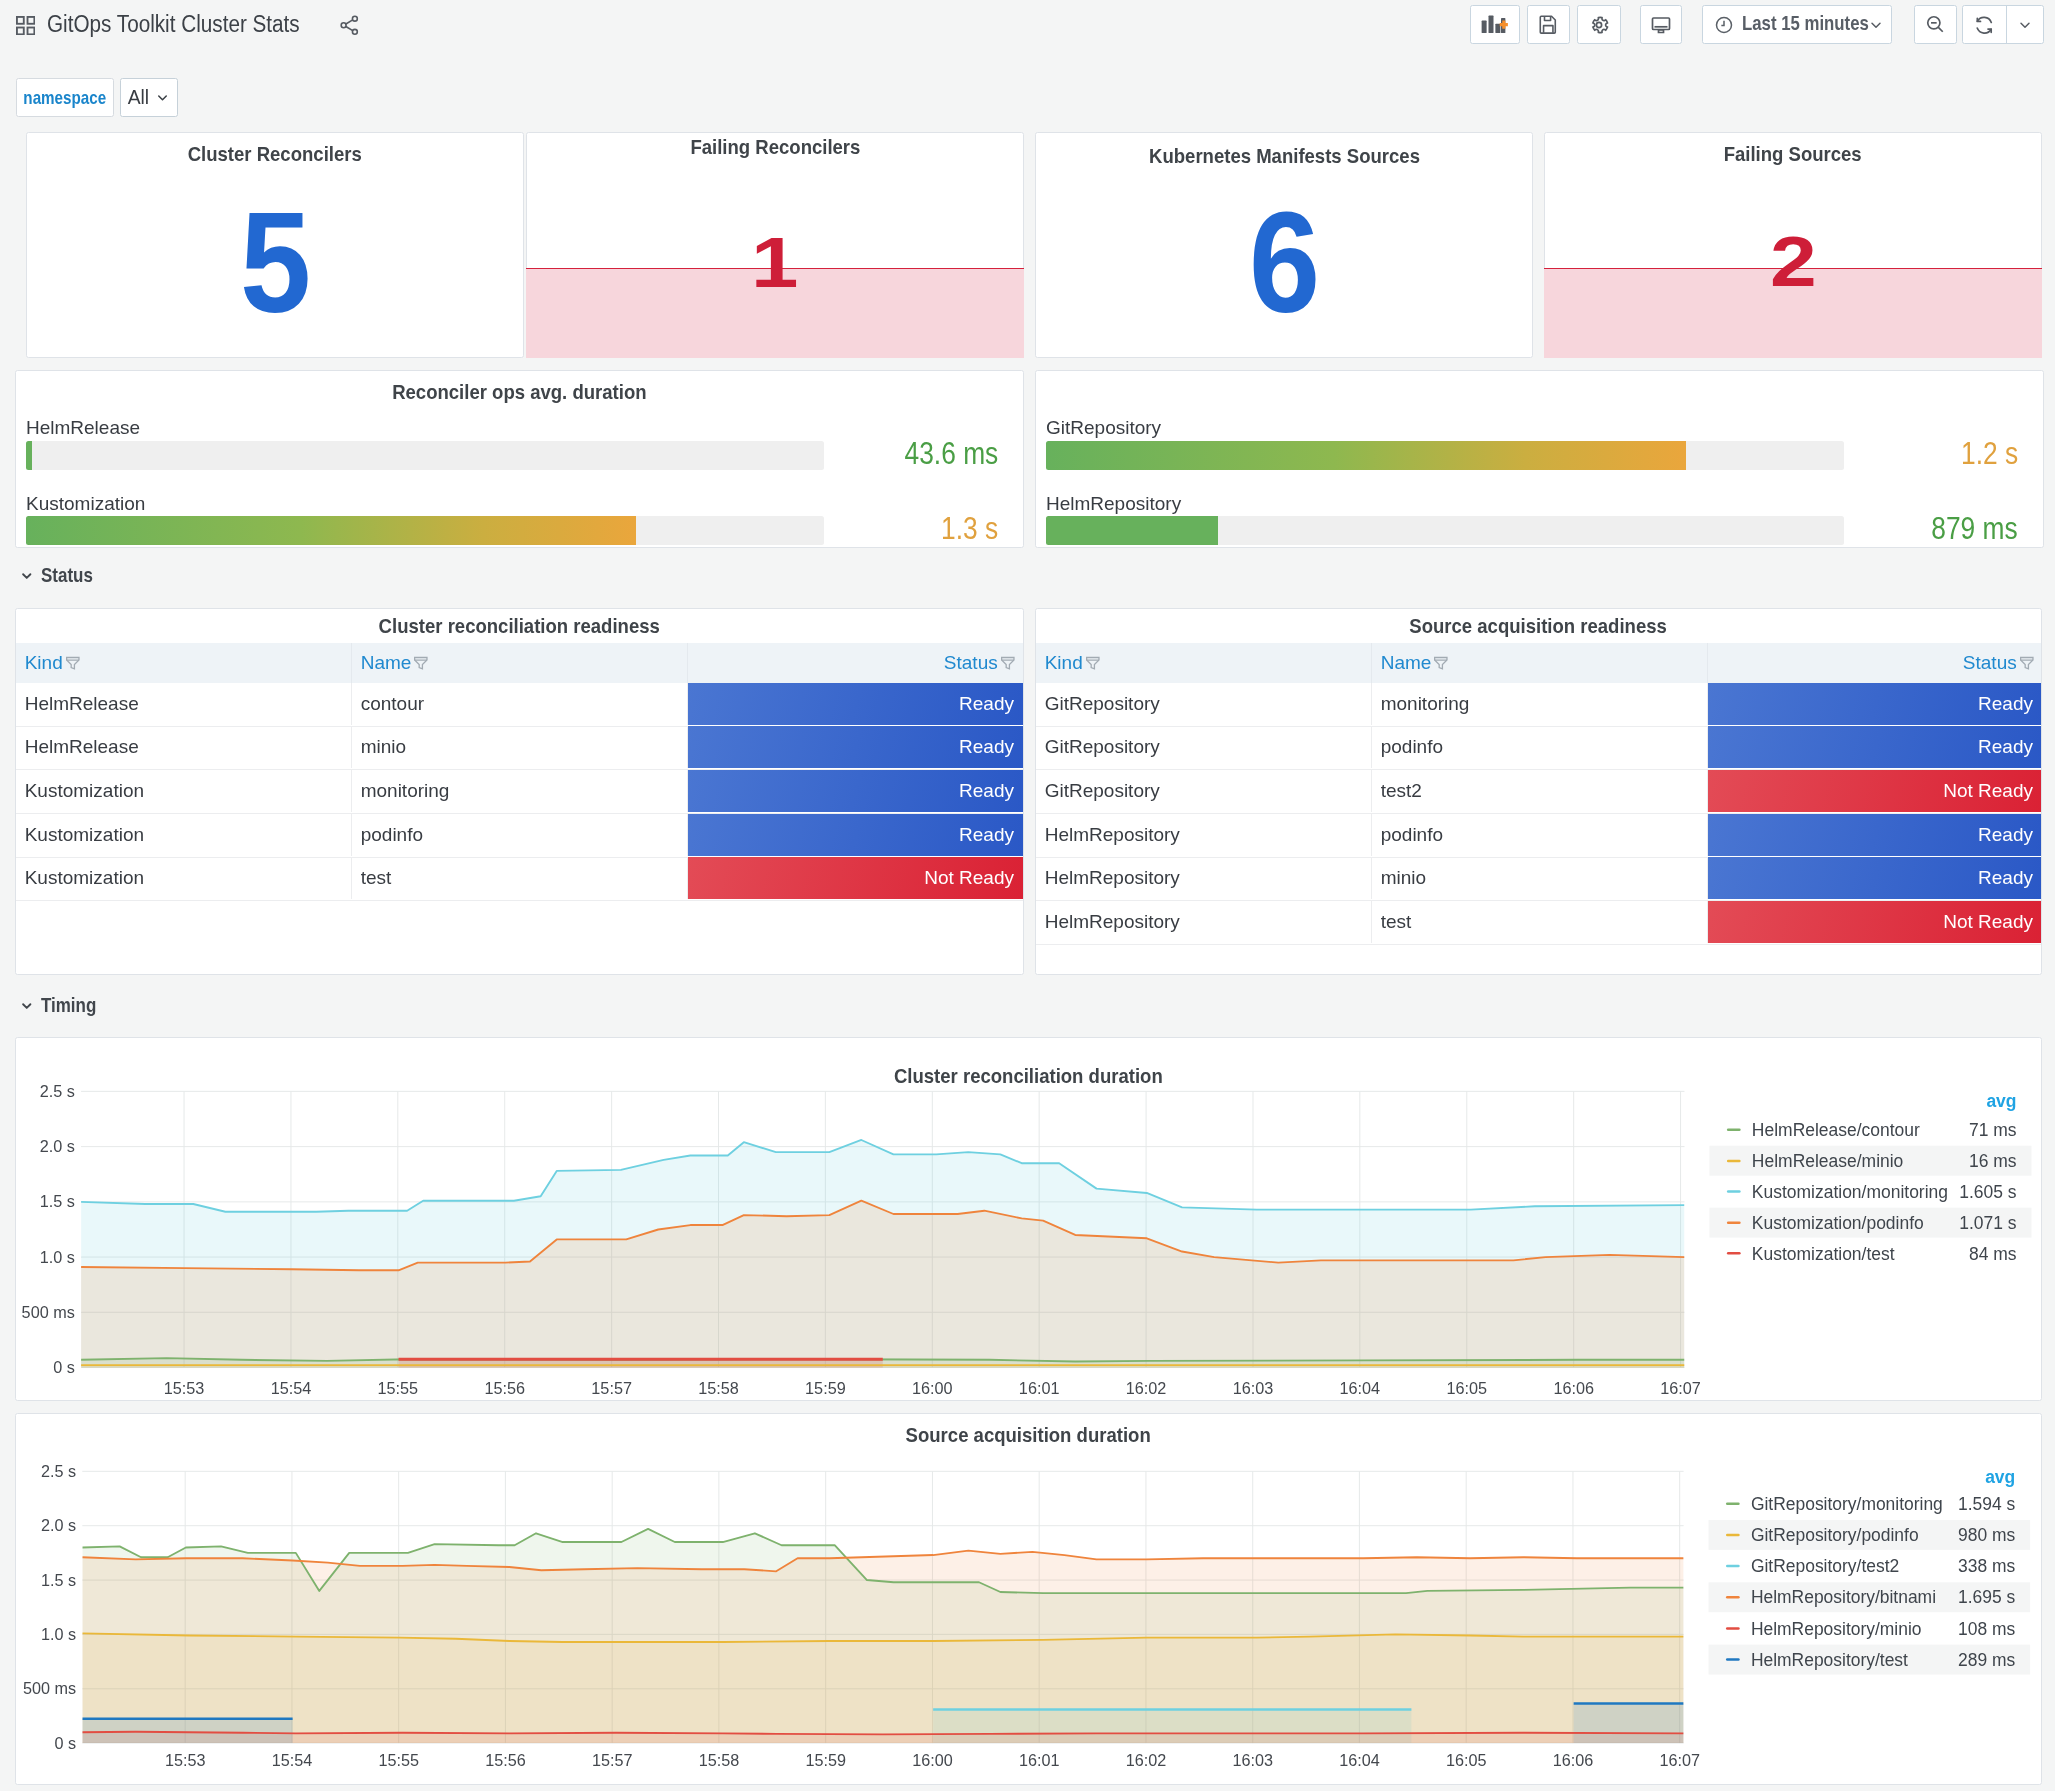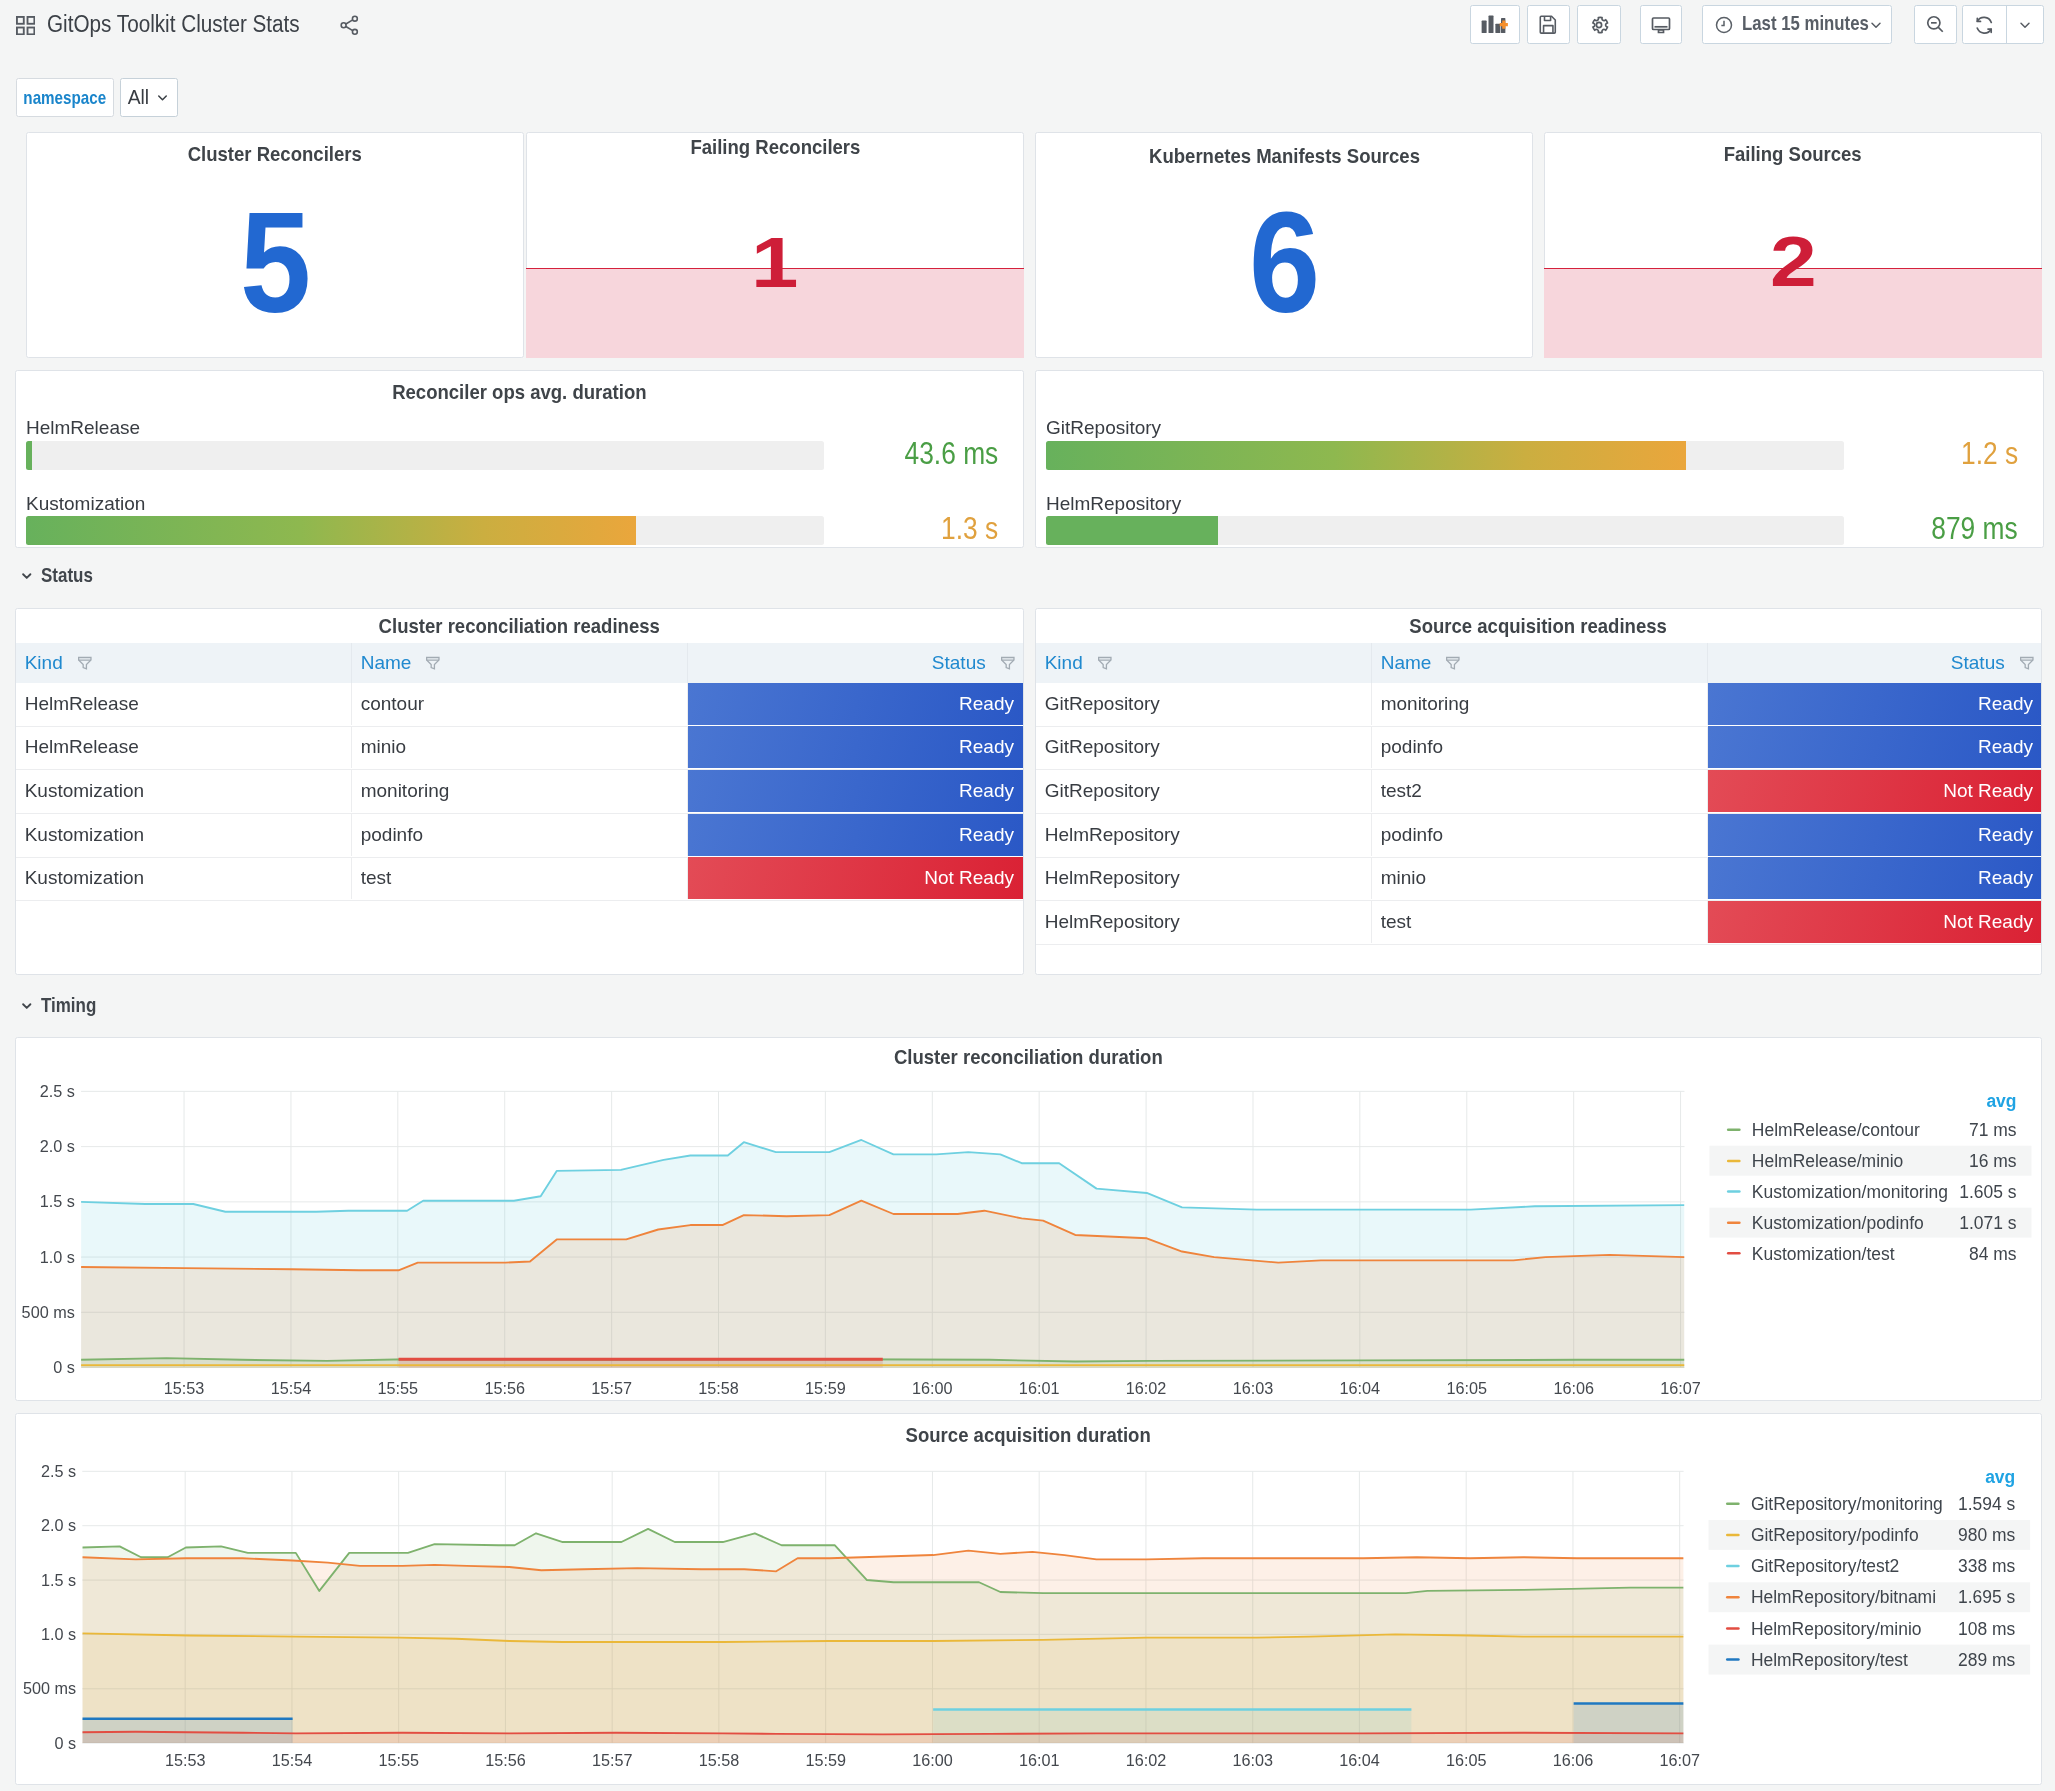--- a/index.html
+++ b/index.html
@@ -9,21 +9,21 @@
 .statv>span { display:inline-block; }
 .spark { position:absolute; left:-1.2px; right:-1.2px; bottom:-1.2px; background:#f7d6dc; border-top:1.9px solid #d5213c; z-index:1; }
 .bglabel { position:absolute; font-size:19px; color:#383c42; }
 .bgtrack { position:absolute; height:29px; background:#efefef; border-radius:2.5px; }
 .bgfill { position:absolute; height:29px; border-radius:2.5px 0 0 2.5px; }
 .bgval { position:absolute; font-size:31px; text-align:right; transform:scaleX(0.85); transform-origin:right center; white-space:nowrap; }
 .rowhdr { position:absolute; display:flex; align-items:center; gap:6.2px; font-size:19.3px; font-weight:bold; color:#41464c; }
 .rowhdr span { display:inline-block; transform:scaleX(0.88); transform-origin:left center; }
 .tpanel { position:absolute; background:#fff; border:1.2px solid #dfe3e8; border-radius:2.5px; overflow:hidden; }
 .thead { position:absolute; top:34px; left:0; right:0; height:40px; background:#eef3f7; }
-.th { position:absolute; top:0; height:40px; display:flex; align-items:center; gap:14px; padding:0 8.7px; font-size:19px; border-right:1.2px solid #e4e9ee; }
+.th { position:absolute; top:0; height:40px; display:flex; align-items:center; gap:2px; padding:0 8.7px; font-size:19px; border-right:1.2px solid #e4e9ee; }
 .th:last-child { border-right:none; }
 .thtxt { color:#2089cf; font-weight:500; }
 .thr { justify-content:flex-end; }
 .trow { position:absolute; left:0; right:0; height:44px; border-bottom:1.2px solid #ecedef; }
 .td { position:absolute; top:0; height:42px; line-height:42px; padding:0 8.7px; font-size:19px; color:#383c42; border-right:1.2px solid #ecedef; }
 .td:last-child { border-right:none; }
 .tdstatus { color:#fff; text-align:right; padding-right:10px; }
 .ready { background:linear-gradient(105deg,#4a76d2,#2a58c6); }
 .notready { background:linear-gradient(105deg,#e34b56,#da2134); }
 .axis { font-size:26px; fill:#44484e; font-family:"Liberation Sans",sans-serif; }
@@ -274,21 +274,21 @@
       <div class="td tdstatus notready" style="left:672px;width:335px">Not Ready</div>
     </div>
   </div>
 <div class="rowhdr" style="left:17.5px;top:995px">
     <svg width="17.5" height="17.5" viewBox="0 0 24 24" fill="none" stroke="#41464c" stroke-width="2.6" stroke-linecap="round" stroke-linejoin="round">
       <path d="M7 10l5 5 5-5"></path>
     </svg>
     <span>Timing</span>
   </div>
 <div class="panel" style="left:15px;top:1037px;width:2027px;height:364px">
-    <div class="ptitle" style="margin-top:7px"><span class="sx">Cluster reconciliation duration</span></div>
+    <div class="ptitle" style="margin-top:26px"><span class="sx">Cluster reconciliation duration</span></div>
     <svg style="position:absolute;left:0;top:0" width="2025" height="362" viewBox="0 0 3244 580">
       <defs>
         <clipPath id="clip1">
           <rect x="104" y="60" width="2569" height="470"></rect>
         </clipPath>
       </defs>
       <line x1="269.0" y1="85.5" x2="269.0" y2="528.0" stroke="#e4e7e7" stroke-width="1.5"></line>
       <line x1="440.3" y1="85.5" x2="440.3" y2="528.0" stroke="#e4e7e7" stroke-width="1.5"></line>
       <line x1="611.5" y1="85.5" x2="611.5" y2="528.0" stroke="#e4e7e7" stroke-width="1.5"></line>
       <line x1="782.8" y1="85.5" x2="782.8" y2="528.0" stroke="#e4e7e7" stroke-width="1.5"></line>

